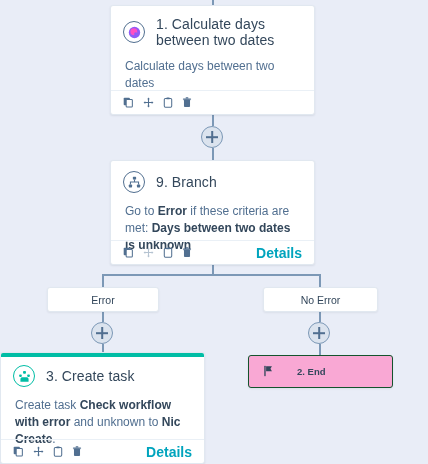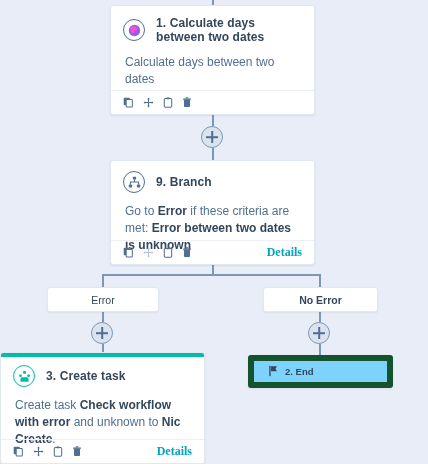--- a/index.html
+++ b/index.html
@@ -85,22 +85,22 @@
     border: 1.5px solid #516f90;
     display: flex;
     align-items: center;
     justify-content: center;
     flex: 0 0 auto;
     box-sizing: border-box;
     background: #fff;
   }
   .node-icon.teal { border-color: #00bda5; }
   .card-title {
-    font-size: 12px;
-    font-weight: bold;
+    font-size: 14px;
+    font-weight: normal;
     color: #33475b;
     margin-left: 11px;
     letter-spacing: 0.1px;
   }
   .card-body {
     padding: 6px 14px 10px 14px;
     font-size: 12px;
     line-height: 17px;
     color: #516f90;
   }
@@ -114,25 +114,24 @@
     padding: 0 12px;
   }
   .foot-icons {
     display: flex;
     align-items: center;
     gap: 9px;
   }
   .foot-icons svg { display: block; }
   .details-link {
     margin-left: auto;
-    font-size: 12px;
+    font-size: 14px;
     font-weight: bold;
     color: #00a4bd;
     cursor: pointer;
-    font-family: Liberation Serif, serif;
   }
 
   
   .branch-label {
     position: absolute;
     background: #ffffff;
     border: 1px solid #e1e8f0;
     border-radius: 3px;
     box-shadow: 0 1px 2px rgba(45,62,80,0.08);
     display: flex;
@@ -140,28 +139,28 @@
     justify-content: center;
     font-size: 10.5px;
     color: #33475b;
     z-index: 3;
     box-sizing: border-box;
   }
 
   
   .end-card {
     position: absolute;
-    background: #7dd3fc;
-    border: 6px solid #14532d;
+    background: #f9a8d4;
+    border: 1px solid #14532d;
     border-radius: 3px;
     box-shadow: 0 1px 2px rgba(45,62,80,0.08);
     display: flex;
     align-items: center;
     padding-left: 14px;
-    gap: 6px;
+    gap: 23px;
     z-index: 3;
     box-sizing: border-box;
   }
   .end-label {
     font-size: 9.5px;
     font-weight: bold;
     color: #33475b;
   }
 
   
@@ -250,21 +249,21 @@
         <svg width="13" height="13" viewBox="0 0 16 16">
           <rect x="6" y="1" width="4" height="3.4" rx="0.8" fill="#516f90"></rect>
           <rect x="1" y="10.6" width="4" height="3.4" rx="0.8" fill="#516f90"></rect>
           <rect x="11" y="10.6" width="4" height="3.4" rx="0.8" fill="#516f90"></rect>
           <path d="M8 4.4 V7.4 M3 10.6 V7.4 H13 V10.6" fill="none" stroke="#516f90" stroke-width="1.3"></path>
         </svg>
       </span>
       <span class="card-title">9. Branch</span>
     </div>
     <div class="card-body">
-      <span>Go to </span><b>Error</b><span> if these criteria are met: </span><b>Error between two dates is unknown</b>
+      <span>Go to </span><b>Error</b><span> if these criteria are met: </span><b>Days between two dates is unknown</b>
     </div>
     <div class="card-foot" style="position:absolute; left:0; right:0; bottom:0;">
       <div class="foot-icons">
         <span>
           <svg width="11" height="11" viewBox="0 0 16 16">
             <rect x="1" y="1" width="9" height="11" rx="1.3" fill="#516f90"></rect>
             <rect x="4.6" y="3.6" width="9" height="11" rx="1.3" fill="#ffffff" stroke="#516f90" stroke-width="1.5"></rect>
           </svg>
         </span>
         <span>
@@ -286,21 +285,21 @@
           </svg>
         </span>
       </div>
       <span class="details-link">Details</span>
     </div>
   </div>
 
   <div class="branch-label" style="left:47px; top:287px; width:112px; height:25px;">
     <span>Error</span>
   </div>
-  <div class="branch-label" style="left:263px; top:287px; width:115px; height:25px;font-weight:bold;">
+  <div class="branch-label" style="left:263px; top:287px; width:115px; height:25px;">
     <span>No Error</span>
   </div>
 
   <div class="plus-node" style="left:91px; top:322px;"></div>
   <div class="plus-node" style="left:308px; top:322px;"></div>
 
   <div class="card" style="left:0px; top:352px; width:205px; height:112px;">
     <div class="accent-top"></div>
     <div class="card-head" style="padding-top:12px;">
       <span class="node-icon teal">

